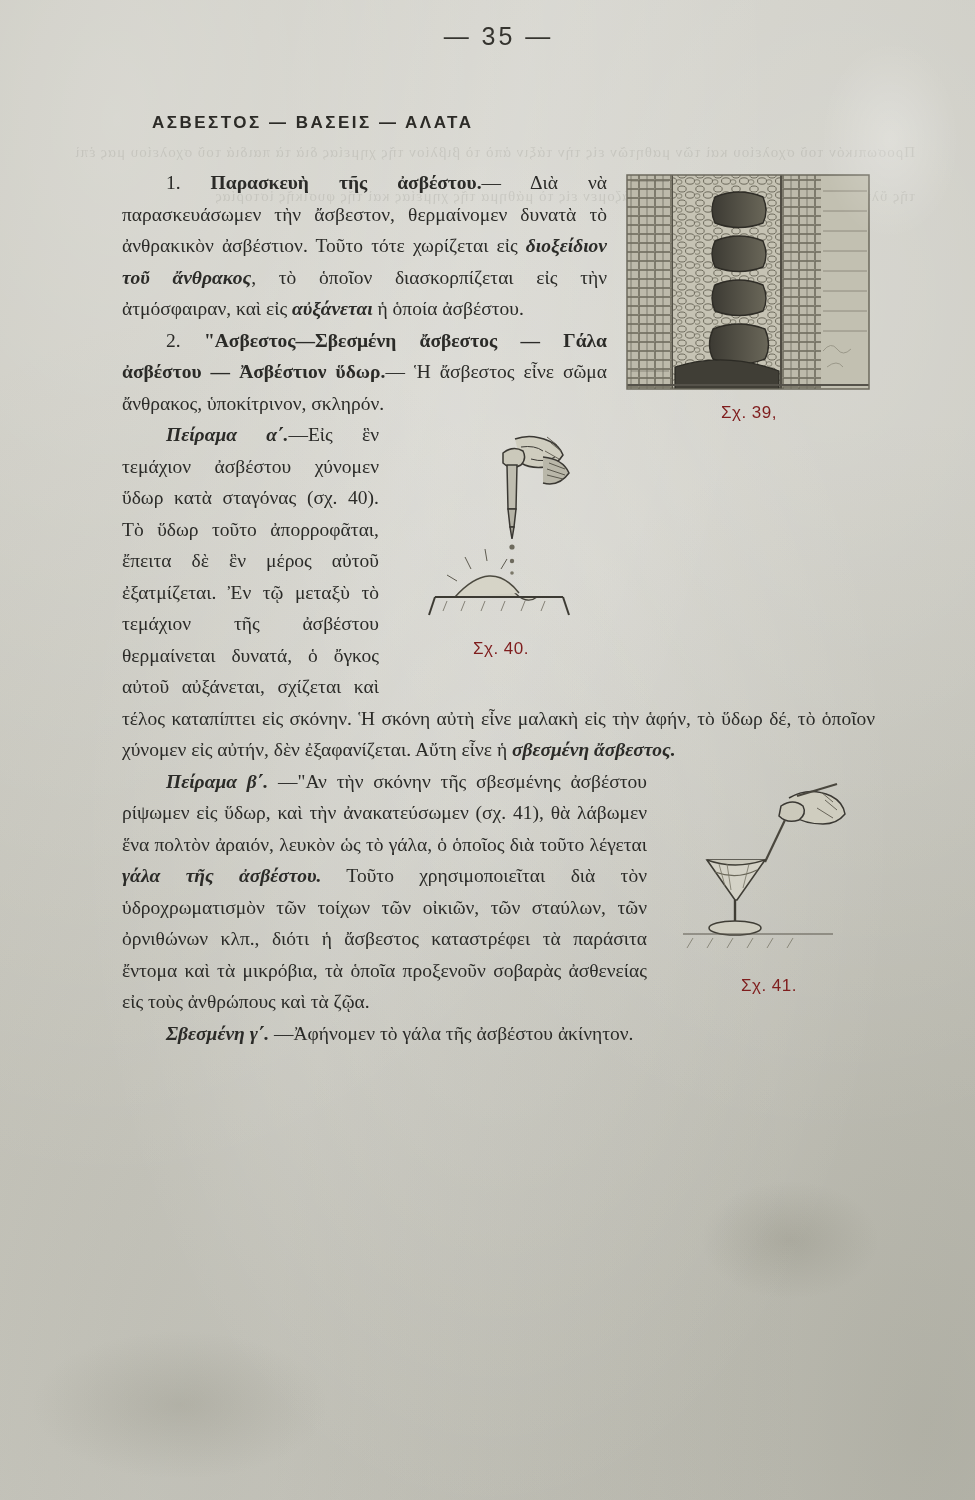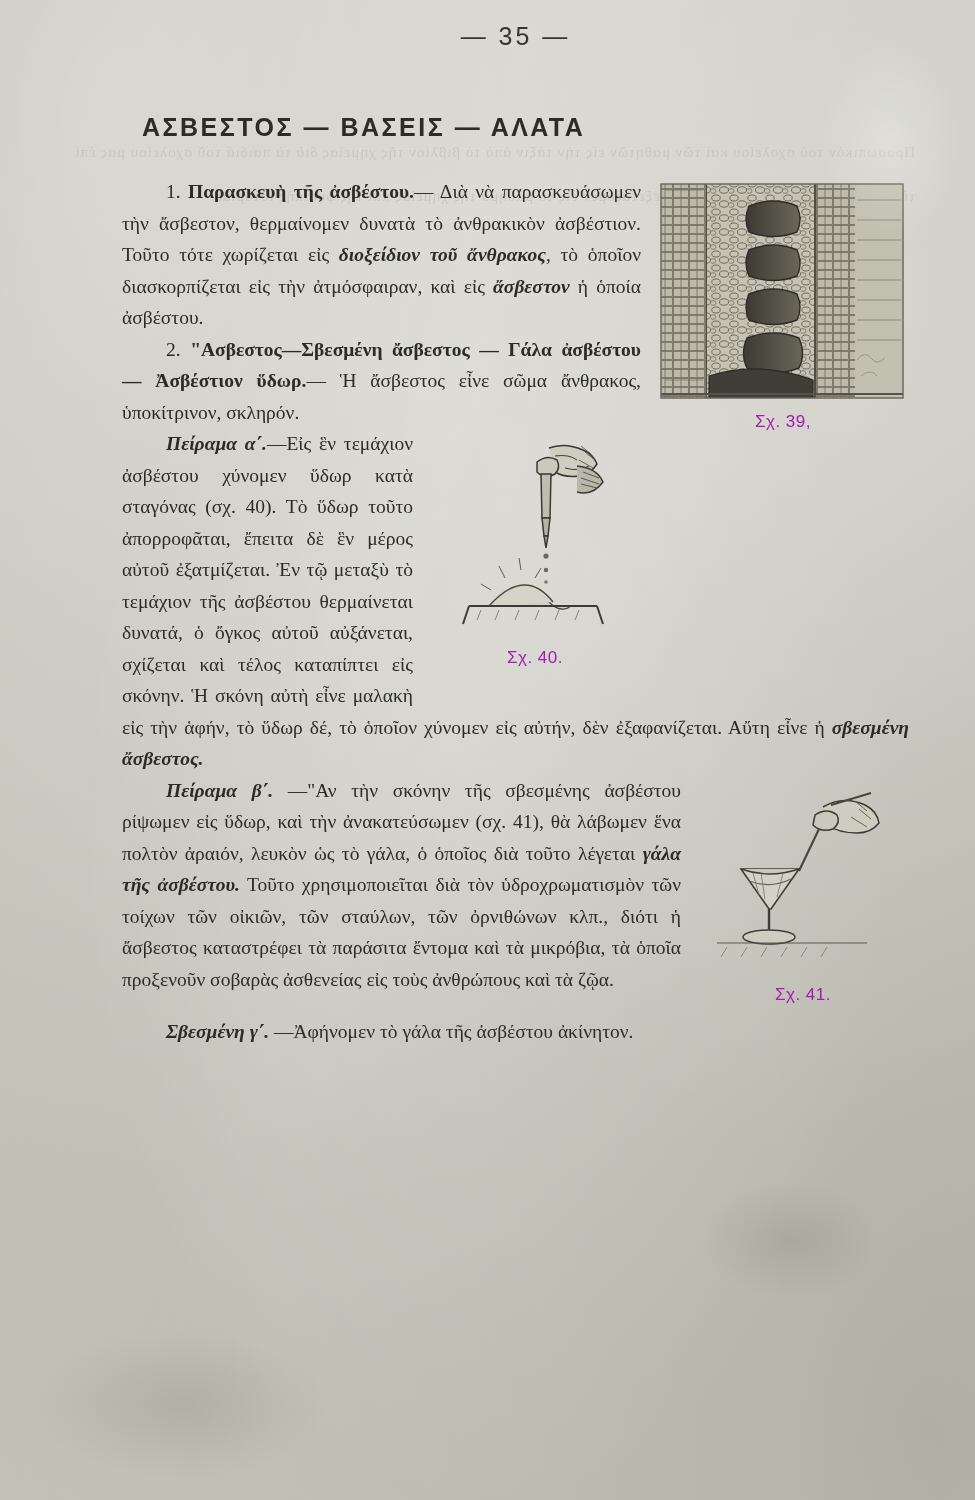--- a/index.html
+++ b/index.html
@@ -42,36 +42,36 @@
     transform: scaleX(-1);
     pointer-events: none;
     padding: 130px 60px;
     box-sizing: border-box;
     font-family: "Liberation Serif", serif;
     white-space: pre-wrap;
     overflow: hidden;
   }
   .content {
     position: relative;
-    padding: 22px 66px 0 122px;
+    padding: 22px 100px 0 122px;
     box-sizing: border-box;
   }
   .folio {
     text-align: center;
     font-size: 25px;
     letter-spacing: 3px;
     margin: 0 0 62px 0;
     color: #35342f;
     font-family: "Liberation Sans", sans-serif;
   }
   .chapter-title {
     font-family: "Liberation Sans", sans-serif;
-    font-size: 25px;
+    font-size: 17px;
     letter-spacing: 2.5px;
-    margin: 0 0 34px 20px;
+    margin: 0 0 34px 30px;
     color: #2c2b27;
   }
   .body {
     font-size: 19.5px;
     line-height: 31.5px;
     text-align: justify;
     hyphens: none;
   }
   .body p {
     margin: 0;
@@ -90,21 +90,21 @@
   .fig {
     float: right;
     position: relative;
     margin: 0 0 6px 16px;
   }
   .fig-cap {
     text-align: center;
     font-family: "Liberation Sans", sans-serif;
     font-size: 17px;
     letter-spacing: 0.5px;
-    color: #a21caf;
+    color: #7f1d1d;
     margin-top: 4px;
   }
   .fig1 { width: 252px; margin-top: 4px; }
   .fig2 { width: 212px; margin-top: 10px; margin-bottom: 18px;}
   .fig3 { width: 212px; margin-top: 10px; }
   svg { display: block; }
   .kiln-frame {
     width: 250px;
     height: 222px;
   }
@@ -197,21 +197,21 @@
               <path d="M204 196 q10 -8 16 0"></path>
             </g>
           </g>
           <rect x="4" y="4" width="242" height="214" fill="none" stroke="#6c6a5d" stroke-width="1.5"></rect>
         </svg>
         <div class="fig-cap">Σχ. 39,</div>
       </div>
 
       <p class="ind">
         <span>1.</span>
-        <b>Παρασκευὴ τῆς ἀσβέστου.</b><span>— Διὰ νὰ παρασκευάσωμεν τὴν ἄσβεστον, θερμαίνομεν δυνατὰ τὸ ἀνθρακικὸν ἀσβέστιον. Τοῦτο τότε χωρίζεται εἰς </span><span class="bi">διοξείδιον τοῦ ἄνθρακος</span><span>, τὸ ὁποῖον διασκορπίζεται εἰς τὴν ἀτμόσφαιραν, καὶ εἰς </span><span class="bi">ἄσβεστον</span><span> ἡ ὁποία ἀσβέστου.</span>
+        <b>Παρασκευὴ τῆς ἀσβέστου.</b><span>— Διὰ νὰ παρασκευάσωμεν τὴν ἄσβεστον, θερμαίνομεν δυνατὰ τὸ ἀνθρακικὸν ἀσβέστιον. Τοῦτο τότε χωρίζεται εἰς </span><span class="bi">διοξείδιον τοῦ ἄνθρακος</span><span>, τὸ ὁποῖον διασκορπίζεται εἰς τὴν ἀτμόσφαιραν, καὶ εἰς </span><span class="bi">αὐξάνεται</span><span> ἡ ὁποία ἀσβέστου.</span>
       </p>
 
 
       <p class="ind">
         <span>2.</span>
         <b>"Ασβεστος—Σβεσμένη ἄσβεστος — Γάλα ἀσβέστου — Ἀσβέστιον ὕδωρ.</b><span>— Ἡ ἄσβεστος εἶνε σῶμα ἄνθρακος, ὑποκίτρινον, σκληρόν.</span>
       </p>
 
       <div class="fig fig2">
         <svg viewBox="0 0 210 200" width="210" height="200">

